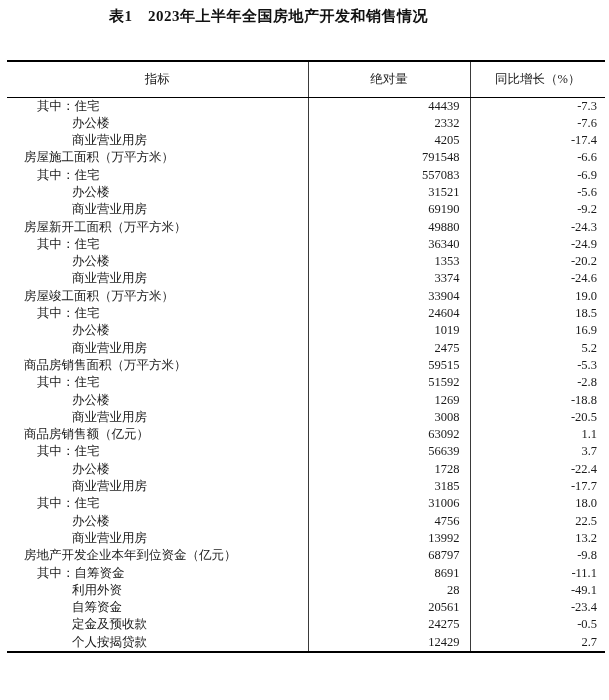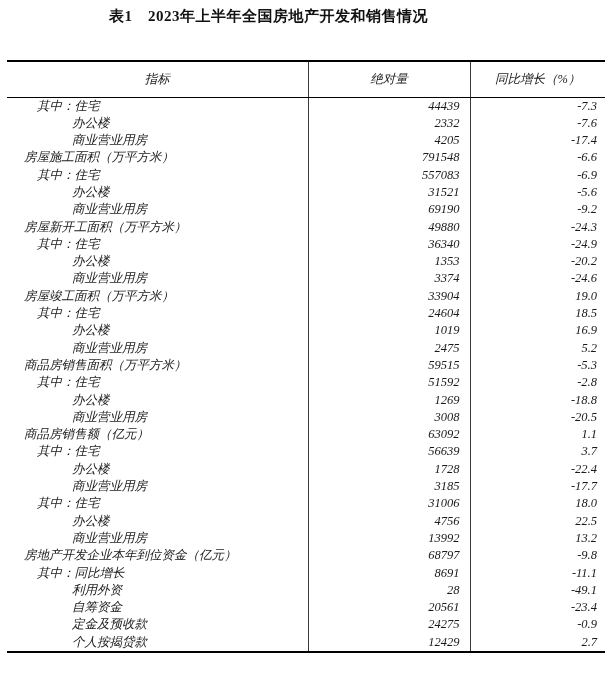--- a/index.html
+++ b/index.html
@@ -22,21 +22,20 @@
   }
   table.stat-table {
     position: absolute;
     left: 7px; top: 60px;
     width: 598px;
     border-collapse: collapse;
     table-layout: fixed;
     border-top: 2px solid #000;
     border-bottom: 2px solid #000;
     font-size: 12.5px;
-    font-style: italic;
   }
   col.c1 { width: 301px; }
   col.c2 { width: 162px; }
   col.c3 { width: 135px; }
   thead th {
     height: 36px;
     font-weight: normal;
     text-align: center;
     vertical-align: middle;
     border-bottom: 1px solid #000;
@@ -206,38 +205,38 @@
         <td class="label v indent-2">商业营业用房</td>
         <td class="num-abs v">13992</td>
         <td class="num-gro">13.2</td>
       </tr>
       <tr>
         <td class="label v indent-0">房地产开发企业本年到位资金（亿元）</td>
         <td class="num-abs v">68797</td>
         <td class="num-gro">-9.8</td>
       </tr>
       <tr>
-        <td class="label v indent-1">其中：同比增长</td>
+        <td class="label v indent-1">其中：自筹资金</td>
         <td class="num-abs v">8691</td>
         <td class="num-gro">-11.1</td>
       </tr>
       <tr>
         <td class="label v indent-2">利用外资</td>
         <td class="num-abs v">28</td>
         <td class="num-gro">-49.1</td>
       </tr>
       <tr>
         <td class="label v indent-2">自筹资金</td>
         <td class="num-abs v">20561</td>
         <td class="num-gro">-23.4</td>
       </tr>
       <tr>
         <td class="label v indent-2">定金及预收款</td>
         <td class="num-abs v">24275</td>
-        <td class="num-gro">-0.9</td>
+        <td class="num-gro">-0.5</td>
       </tr>
       <tr>
         <td class="label v indent-2">个人按揭贷款</td>
         <td class="num-abs v">12429</td>
         <td class="num-gro">2.7</td>
       </tr>
     </tbody>
 </table>
 
 </body></html>

